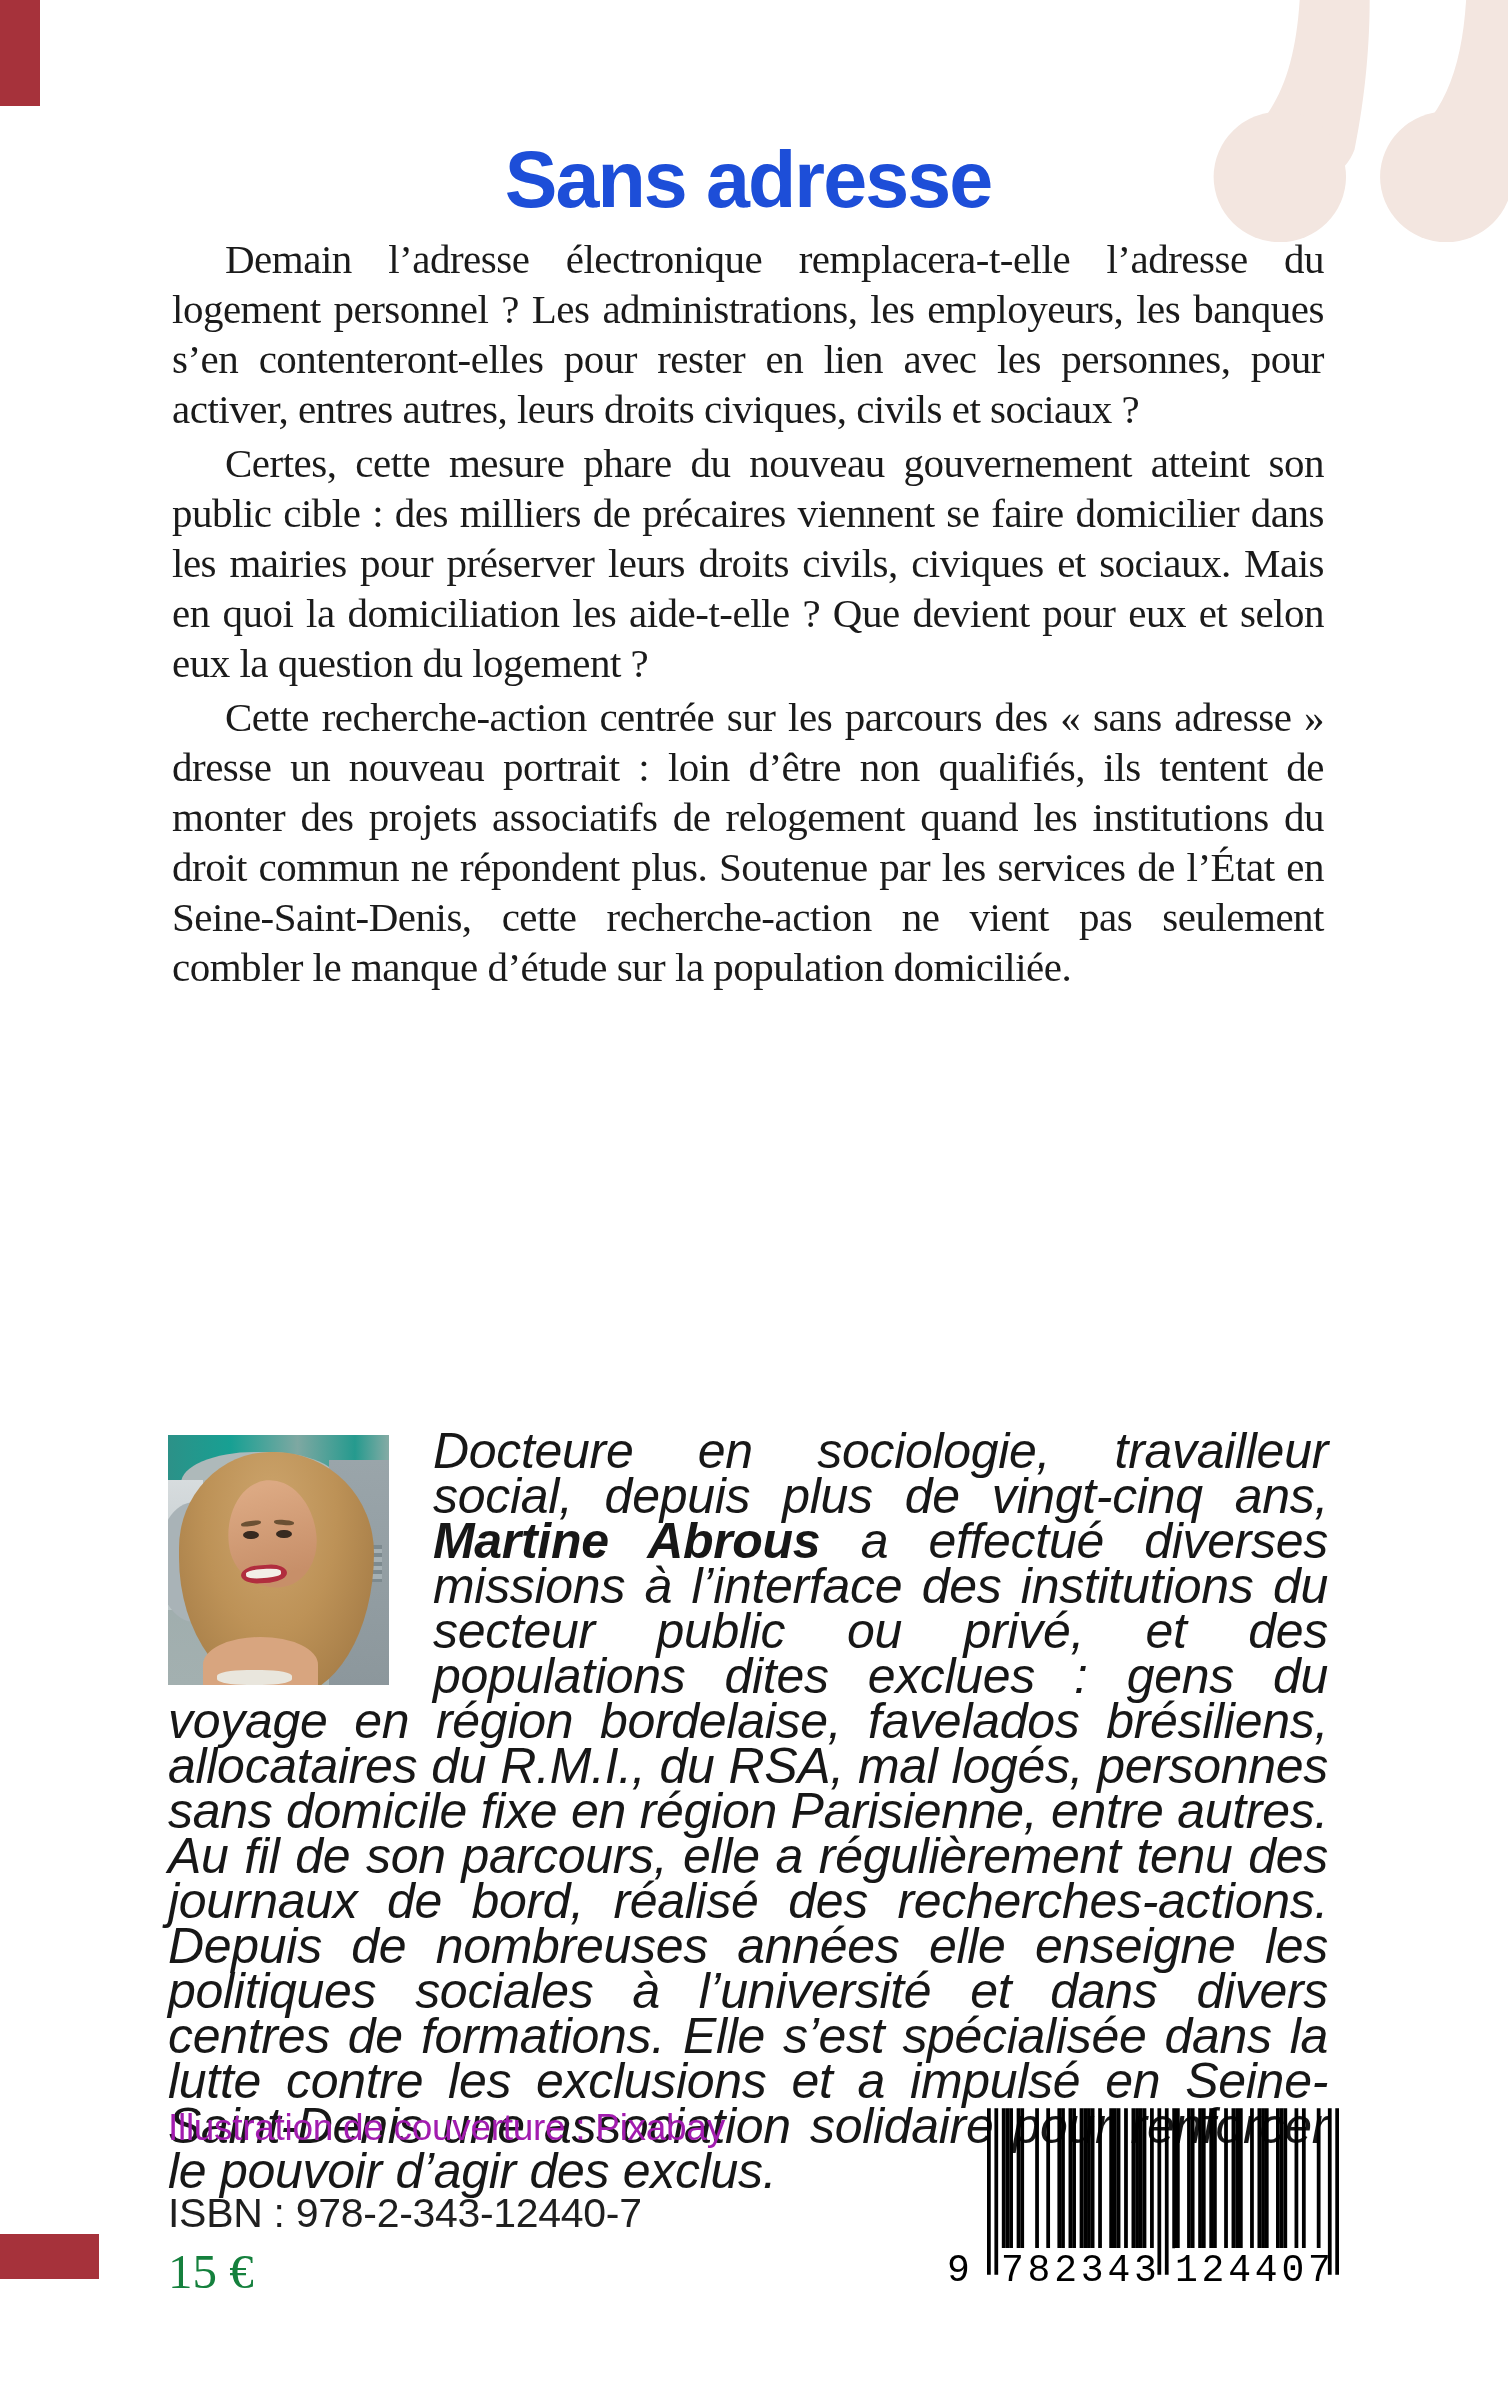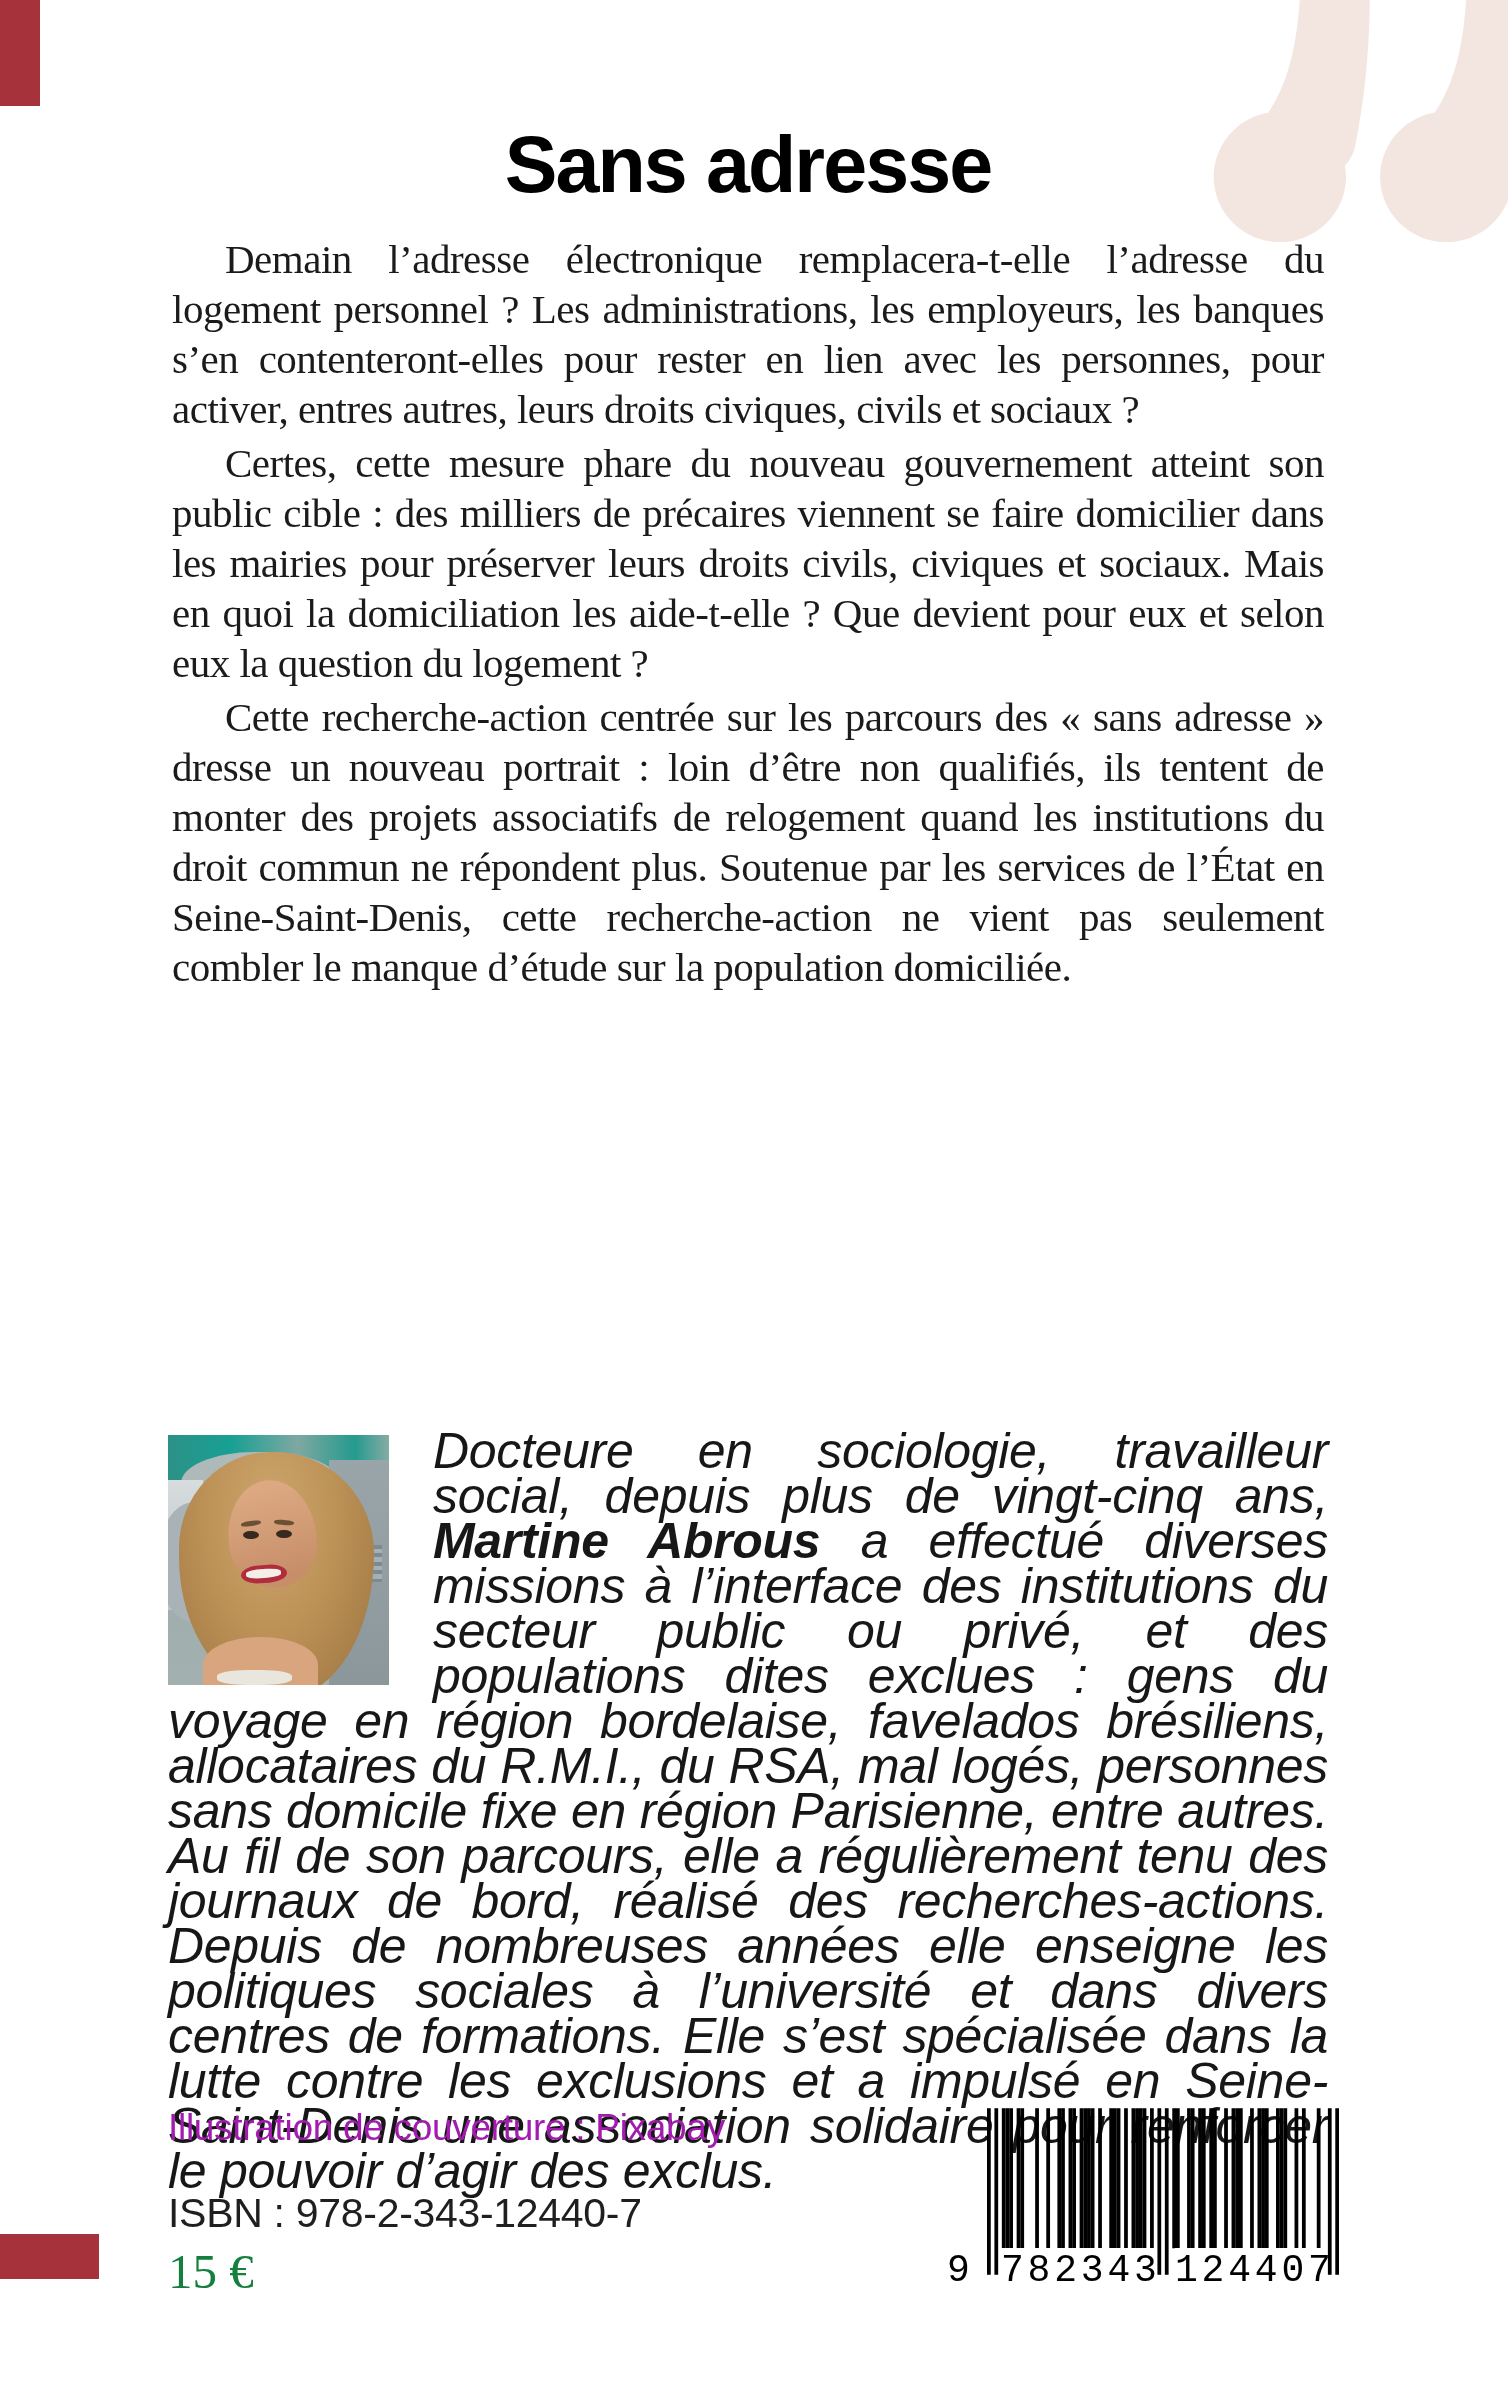--- a/index.html
+++ b/index.html
@@ -9,23 +9,23 @@
     font-family:"Liberation Sans",sans-serif;
     color:#1b1b1b;
   }
   
   .quotes{position:absolute;top:0;right:0;width:445px;height:244px;}
   
   .spine-top{position:absolute;left:0;top:0;width:40px;height:106px;background:#a6323b;}
   .spine-bottom{position:absolute;left:0;top:2234px;width:99px;height:45px;background:#a6323b;}
   
   .title{
-    position:absolute;left:168px;top:72px;width:1160px;
+    position:absolute;left:168px;top:87px;width:1160px;
     text-align:center;font-size:79px;font-weight:bold;letter-spacing:-1.9px;
-    color:#000000;line-height:1;
+    color:#1d4ed8;line-height:1;
   }
   
   .synopsis{
     position:absolute;left:168px;top:230px;width:1160px;
     font-size:41px;line-height:50px;letter-spacing:-0.5px;
     text-align:justify;color:#1b1b1b;
   }
   .synopsis p{margin:4px;text-indent:53px;font-family:Liberation Serif, serif;}
   
   .bio{

